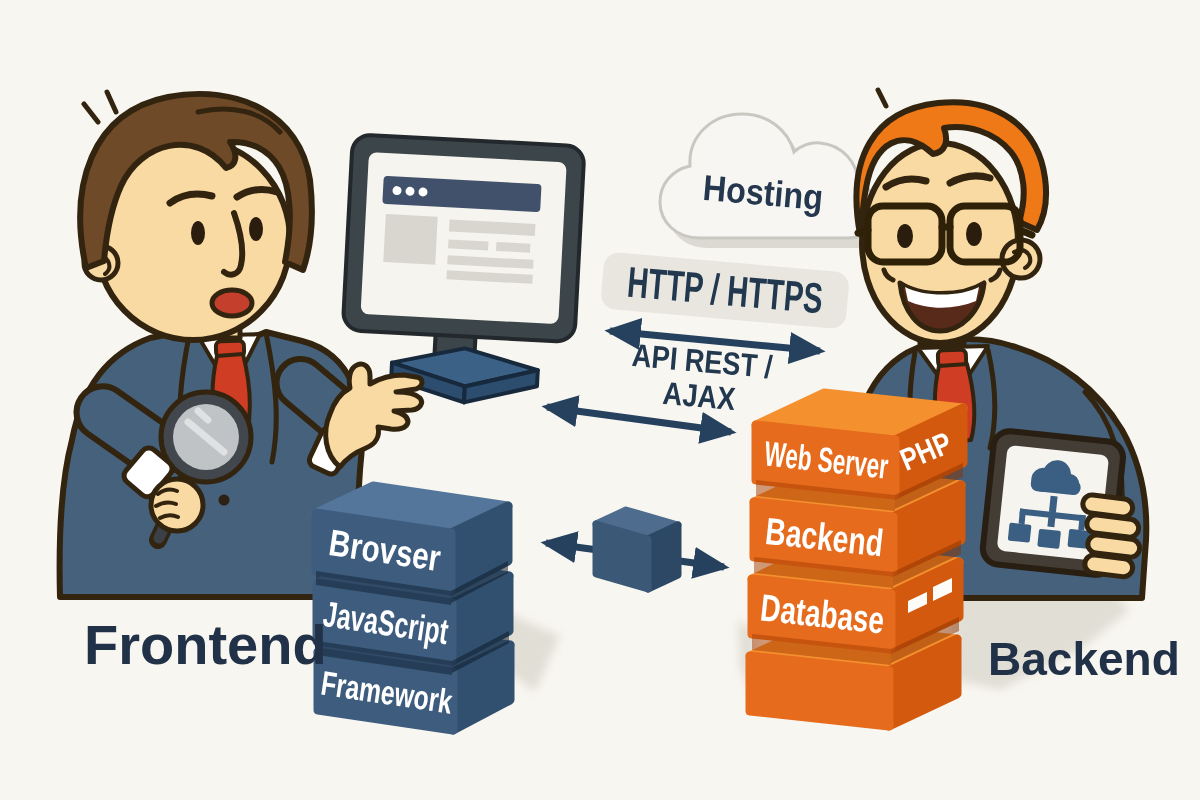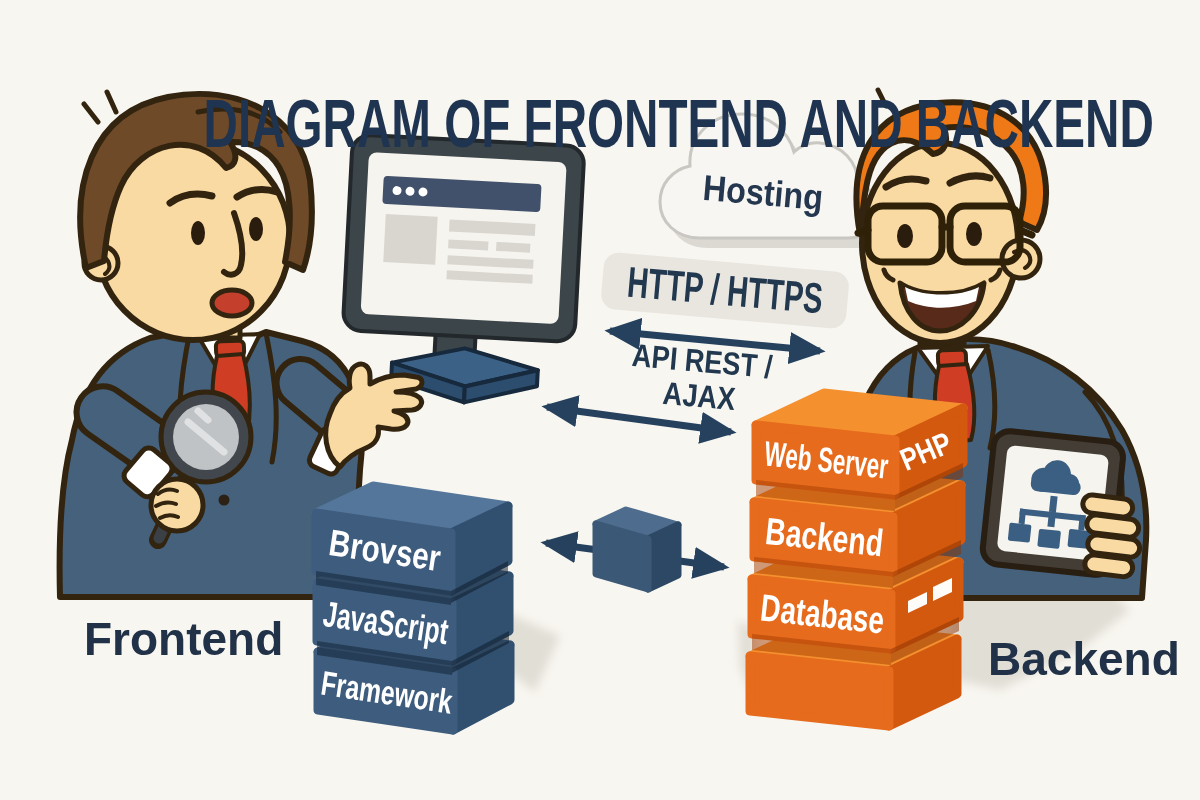--- a/index.html
+++ b/index.html
@@ -14,21 +14,21 @@
   .title span{display:inline-block;transform:scaleX(.70);transform-origin:center;}
   .hosting-label{left:688px;top:172px;width:150px;text-align:center;font-size:36px;
     color:#25374e;transform:rotate(5deg) scaleX(.9);transform-origin:center;}
   .pill{left:602px;top:262px;width:246px;height:57px;background:#e9e6e0;border-radius:15px;
     display:flex;align-items:center;justify-content:center;transform:rotate(5deg);
     font-size:43px;color:#21384f;font-weight:bold;}
   .pill span{display:inline-block;transform:scaleX(.68);white-space:nowrap;}
   .api{left:606px;top:344px;width:190px;text-align:center;transform:rotate(5deg);
     color:#21384f;font-size:32px;line-height:35px;}
   .api span{display:inline-block;transform:scaleX(.85);}
-  .cap-front{left:84px;top:612px;font-size:46px;color:#203148;}
+  .cap-front{left:84px;top:612px;font-size:56px;color:#203148;}
   .cap-back{left:988px;top:632px;font-size:46px;color:#203148;}
   svg text{font-family:"Liberation Sans",sans-serif;font-weight:bold;fill:#ffffff;}
 </style>
 </head>
 <body>
 
 <div id="canvas">
 
 <svg id="art" width="1200" height="800" viewBox="0 0 1200 800">
 <defs>
@@ -217,21 +217,20 @@
 
   <polygon points="908,601 927,592 927,604 908,613" fill="#fdfcf8"></polygon>
   <polygon points="933,587 952,578 952,592 933,601" fill="#fdfcf8"></polygon>
   <text x="825" y="472" font-size="35" text-anchor="middle" textLength="124" lengthAdjust="spacingAndGlyphs" transform="rotate(6.2 825 472)">Web Server</text>
   <text x="930" y="461" font-size="31" text-anchor="middle" textLength="52" lengthAdjust="spacingAndGlyphs" transform="rotate(-23 930 461)">PHP</text>
   <text x="823" y="550" font-size="38" text-anchor="middle" textLength="118" lengthAdjust="spacingAndGlyphs" transform="rotate(6.2 823 550)">Backend</text>
   <text x="821" y="627" font-size="38" text-anchor="middle" textLength="124" lengthAdjust="spacingAndGlyphs" transform="rotate(6.2 821 627)">Database</text>
 </g>
 </svg>
 
-<h1 class="ovl title"><span>DIAGRAM OF FRONTEND AND BACKEND</span></h1>
 <div class="ovl hosting-label">Hosting</div>
 <div class="ovl pill">
       <span>HTTP / HTTPS</span>
     </div>
 <div class="ovl api">
   <div><span>API REST /</span></div>
   <div><span>AJAX</span></div>
 </div>
 <div class="ovl cap-front">Frontend</div>
 <div class="ovl cap-back">Backend</div>

